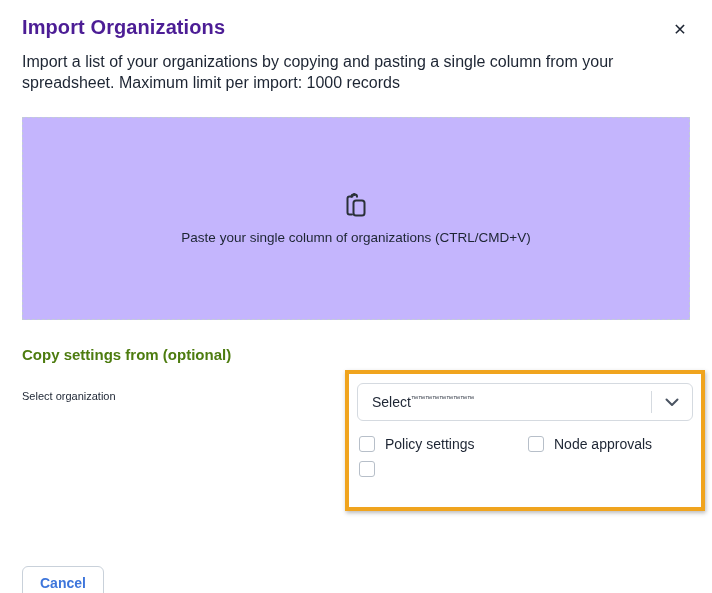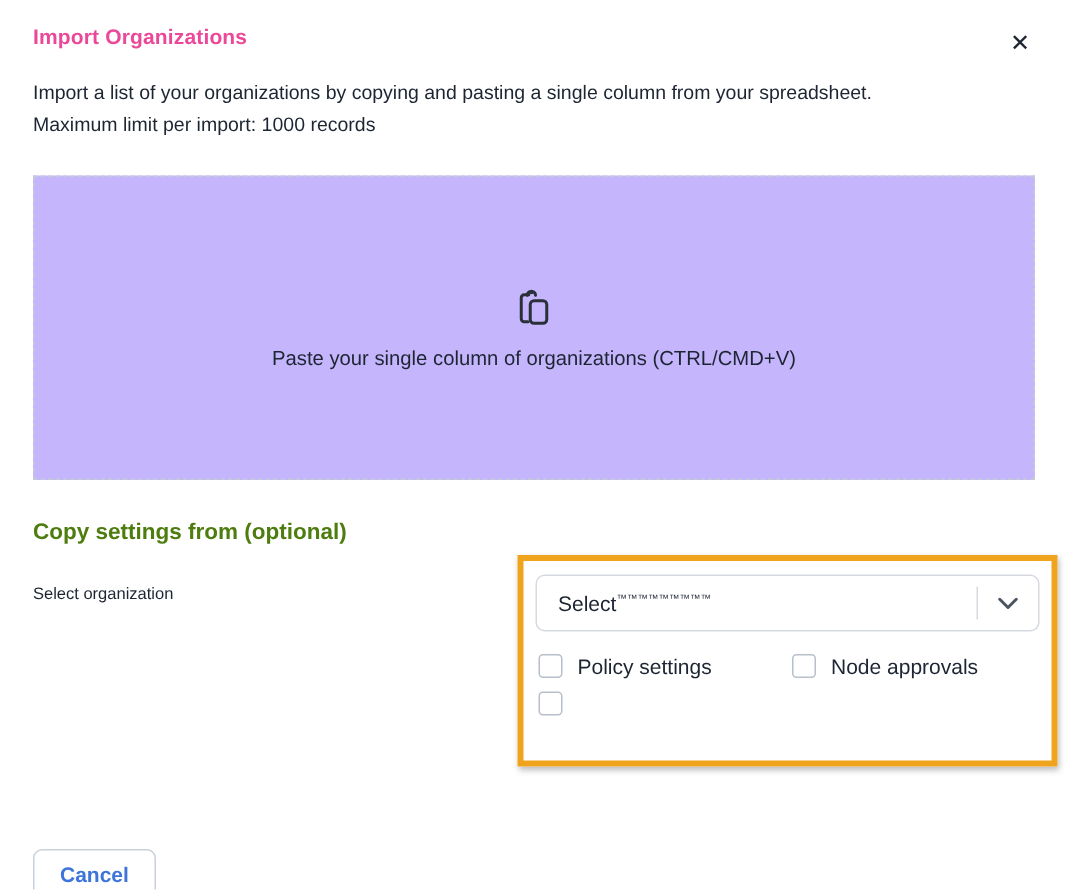--- a/index.html
+++ b/index.html
@@ -7,33 +7,33 @@
   body {
     position: relative;
     background: #ffffff;
     font-family: "Liberation Sans", sans-serif;
     color: #1d2533;
     overflow: hidden;
   }
 
   .dialog-title {
     position: absolute; left: 22px; top: 16px;
-    font-size: 14px; font-weight: 700; color: #ec4899;
+    font-size: 20px; font-weight: 700; color: #4c1d95;
     letter-spacing: 0.1px;
   }
   .close-btn {
     position: absolute; right: 22px; top: 20px;
     width: 20px; height: 20px;
     font-size: 16px; line-height: 20px; text-align: center;
     color: #1d2533; cursor: pointer; background: none; border: none;
     font-family: "Liberation Sans", sans-serif;
   }
   .dialog-desc {
     position: absolute; left: 22px; top: 51px;
-    width: 600px; font-size: 13px; line-height: 21px; color: #1d2533;
+    width: 600px; font-size: 16px; line-height: 21px; color: #1d2533;
   }
 
   .paste-area {
     position: absolute; left: 22px; top: 117px;
     width: 668px; height: 203px;
     background: #c4b5fd;
     border: 1px dashed #c3ccd6;
     display: flex; flex-direction: column;
     align-items: center; justify-content: center;
     cursor: pointer;

